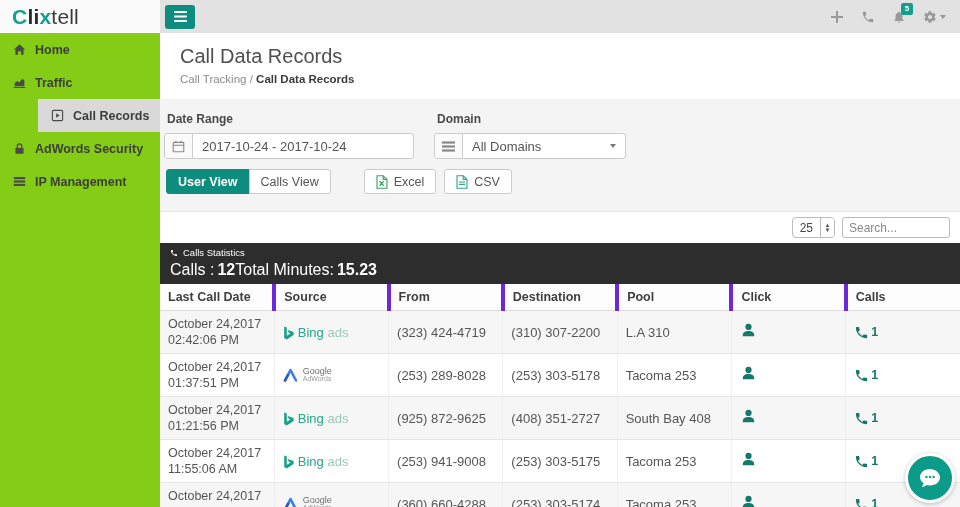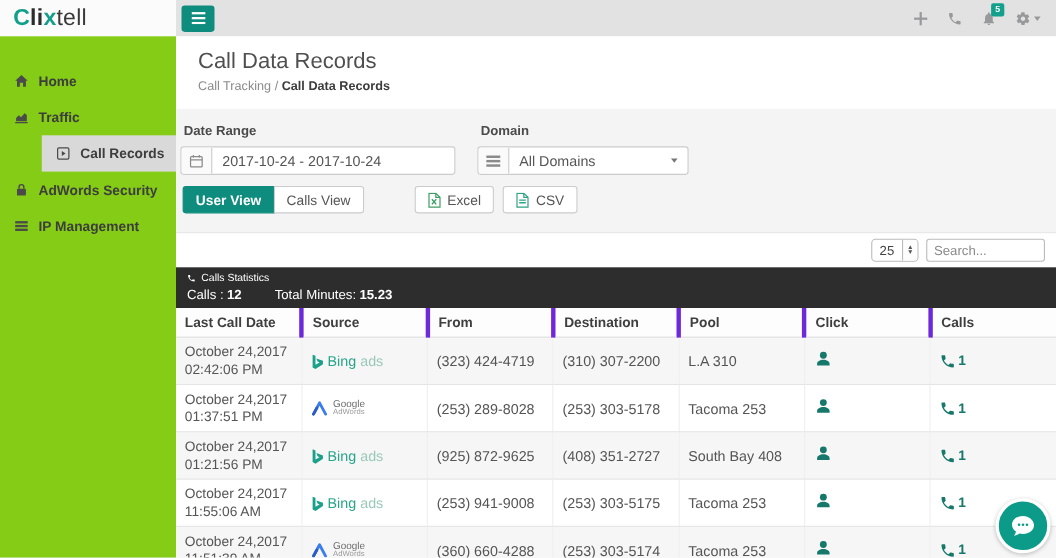--- a/index.html
+++ b/index.html
@@ -8,21 +8,21 @@
   .app { display:flex; width:960px; height:507px; position:relative; }
 
   
   .sidebar { width:160px; flex:0 0 160px; background:#84cc16; display:flex; flex-direction:column; }
   .logo-strip { height:33px; background:#fbfbfb; display:flex; align-items:center; padding-left:12px; }
   .logo { font-size:21px; letter-spacing:.2px; cursor:default; }
   .logo .lg-c { color:#12a08c; font-weight:bold; }
   .logo .lg-li { color:#2b2b2b; font-weight:bold; }
   .logo .lg-x { color:#12a08c; font-weight:bold; }
   .logo .lg-tell { color:#3a3a3a; font-weight:normal; }
-  .nav { padding-top:24px; }
+  .nav { padding-top:0; }
   .nav-item { display:flex; align-items:center; gap:9px; height:33px; padding-left:13px;
               font-size:12.5px; font-weight:bold; color:#3d3d3d; cursor:pointer; }
   .nav-item.active { background:#d9d9d9;margin-left:38px; }
   .nav-item svg { width:13px; height:13px; flex:0 0 13px; color:#4a4a4a; }
 
   
   .main { flex:1; display:flex; flex-direction:column; background:#efefef; min-width:0; }
 
   .topbar { height:33px; flex:0 0 33px; background:#e2e2e2; display:flex; align-items:center; padding:0 14px 0 5px; }
   .hamburger-btn { width:30px; height:24px; background:#0e8c7d; border:none; border-radius:3px;
@@ -59,41 +59,41 @@
   .domain-caret { align-self:center; margin-right:9px; border-top-color:#777; }
 
   .buttons-row { display:flex; margin-top:10px; align-items:center; }
   .btn { height:25px; font-size:12.5px; border-radius:3px; border:1px solid #ccc; background:#fff;
          color:#555; padding:0 11px; cursor:pointer; display:flex; align-items:center; gap:6px;
          font-family:inherit; }
   .btn-primary { background:#0e8c7d; border-color:#0e8c7d; color:#fff; font-weight:bold; }
   .btn-group .btn:first-child { border-top-right-radius:0; border-bottom-right-radius:0; }
   .btn-group .btn:last-child  { border-top-left-radius:0; border-bottom-left-radius:0; margin-left:-1px; }
   .btn-group { display:flex; margin-left:2px; }
-  .export-group { display:flex; gap:8px; margin-left:46px; }
+  .export-group { display:flex; gap:8px; margin-left:33px; }
   .file-ico { width:12px; height:14px; }
 
   
   .table-card { flex:1; background:#fff; border-top:1px solid #e6e6e6; display:flex; flex-direction:column; overflow:hidden; }
   .table-controls { height:31px; flex:0 0 31px; display:flex; align-items:center; justify-content:flex-end;
                     gap:7px; padding:0 10px; }
   .page-size { height:21px; border:1px solid #bbb; border-radius:4px; display:flex; align-items:center;
                font-size:12px; color:#444; cursor:pointer; background:#fff; overflow:hidden; }
   .ps-value { padding:0 7px; }
   .ps-spin { border-left:1px solid #bbb; height:100%; width:14px; display:flex; flex-direction:column;
              align-items:center; justify-content:center; color:#555; background:#fdfdfd; }
   .ps-spin span { font-size:6px; line-height:5px; }
   .search-input { width:108px; height:21px; border:1px solid #bbb; border-radius:3px; font-size:12px;
                   padding:0 6px; color:#555; outline:none; font-family:inherit; }
   .search-input::placeholder { color:#8a8a8a; }
 
   .stats-bar { background:#2d2d2d; color:#fff; padding:4px 10px 5px 10px; }
   .stats-line1 { font-size:9.5px; display:flex; align-items:center; gap:5px; }
   .stats-line1 svg { width:8px; height:8px; }
-  .stats-line2 { font-size:12px; margin-top:3px; display:flex; gap:30px; }
+  .stats-line2 { font-size:16px; margin-top:3px; display:flex; }
   .stats-line2 b { margin-left:3px; }
 
   table { width:100%; border-collapse:collapse; table-layout:fixed; }
   col { width:14.285%; }
   th { text-align:left; font-size:12.5px; color:#3f3f3f; padding:6px 8px; border-bottom:1px solid #ddd;
        border-right:4px solid #6d28d9; cursor:pointer; background:#fdfdfd; }
   td { font-size:13px; color:#555; padding:5px 8px; border-bottom:1px solid #e5e5e5;
        border-right:1px solid #efefef; height:37px; vertical-align:middle; }
   th:last-child, td:last-child { border-right:none; }
   tbody tr:nth-child(odd) { background:#f6f6f6; }

